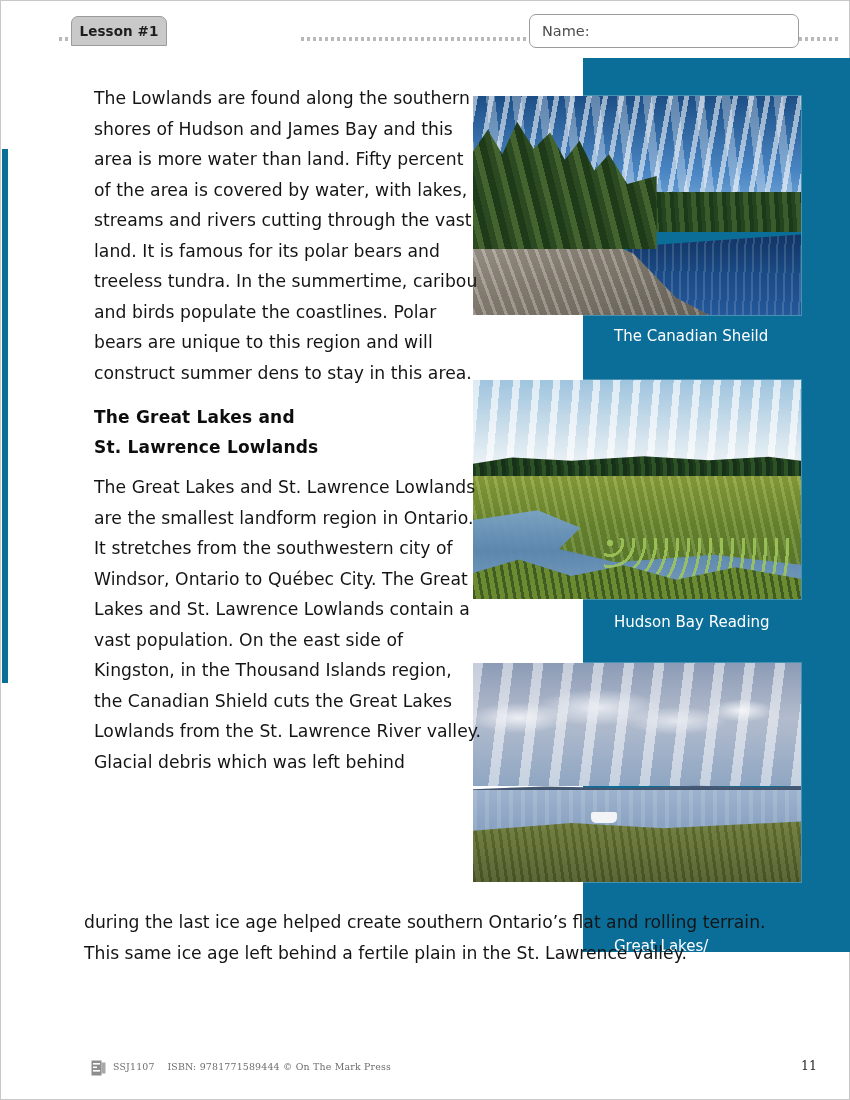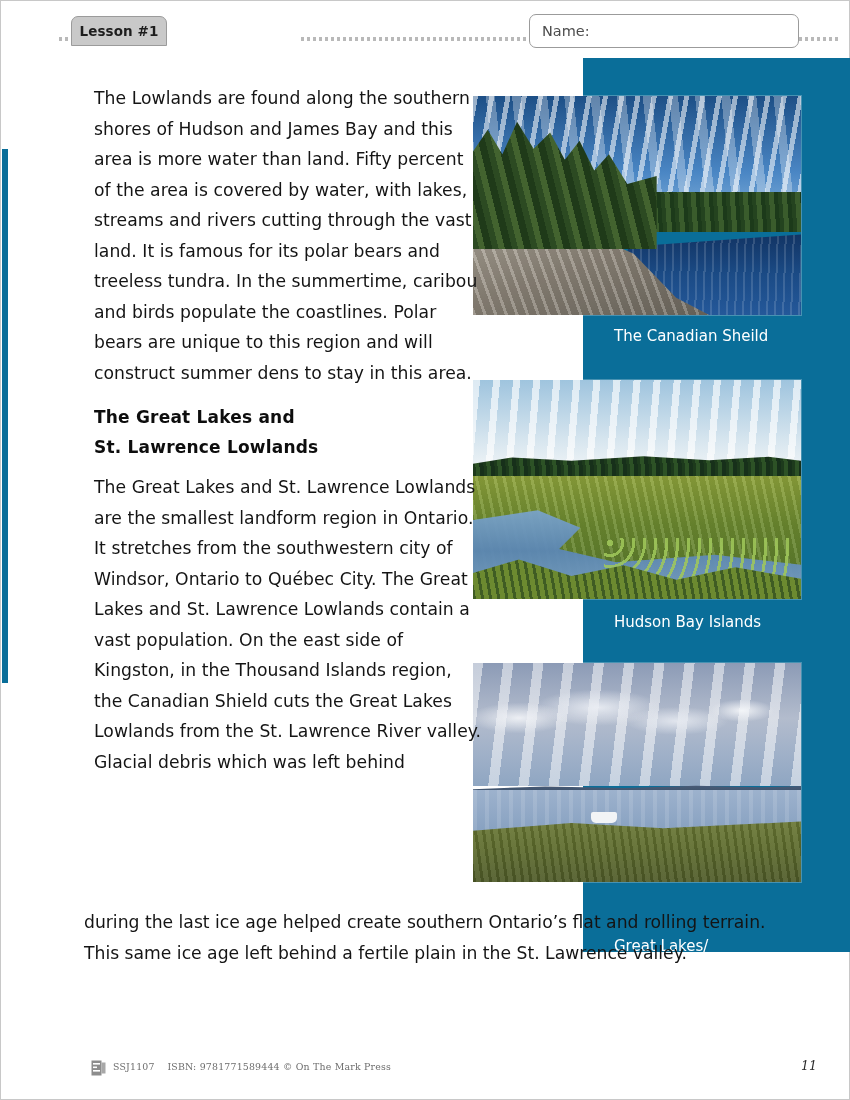--- a/index.html
+++ b/index.html
@@ -359,21 +359,20 @@
     letter-spacing: 0.2px;
     white-space: pre;
   }
   #page-number {
     position: absolute;
     right: 46px;
     top: 1px;
     font-family: "DejaVu Serif", "Liberation Serif", serif;
     font-size: 12.5px;
     color: #2b2b2b;
-    font-style: italic;
   }
 </style>
 </head>
 <body>
 
 <div id="page">
 
   <div id="left-accent-bar"></div>
 
   <div id="header">
@@ -408,21 +407,21 @@
   <div class="figure-photo" id="photo-2">
     <div class="scene" id="scene2">
       <div class="sky"></div>
       <div class="treeline"></div>
       <div class="marsh"></div>
       <div class="stream"></div>
       <div class="lilies"></div>
       <div class="fore-grass"></div>
     </div>
   </div>
-  <div class="caption" id="caption-2">Hudson Bay Islands</div>
+  <div class="caption" id="caption-2">Hudson Bay Reading</div>
 
   <div class="figure-photo" id="photo-3">
     <div class="scene" id="scene3">
       <div class="sky"></div>
       <div class="clouds"></div>
       <div class="far-shore"></div>
       <div class="water"></div>
       <div class="boat"></div>
       <div class="field"></div>
     </div>

